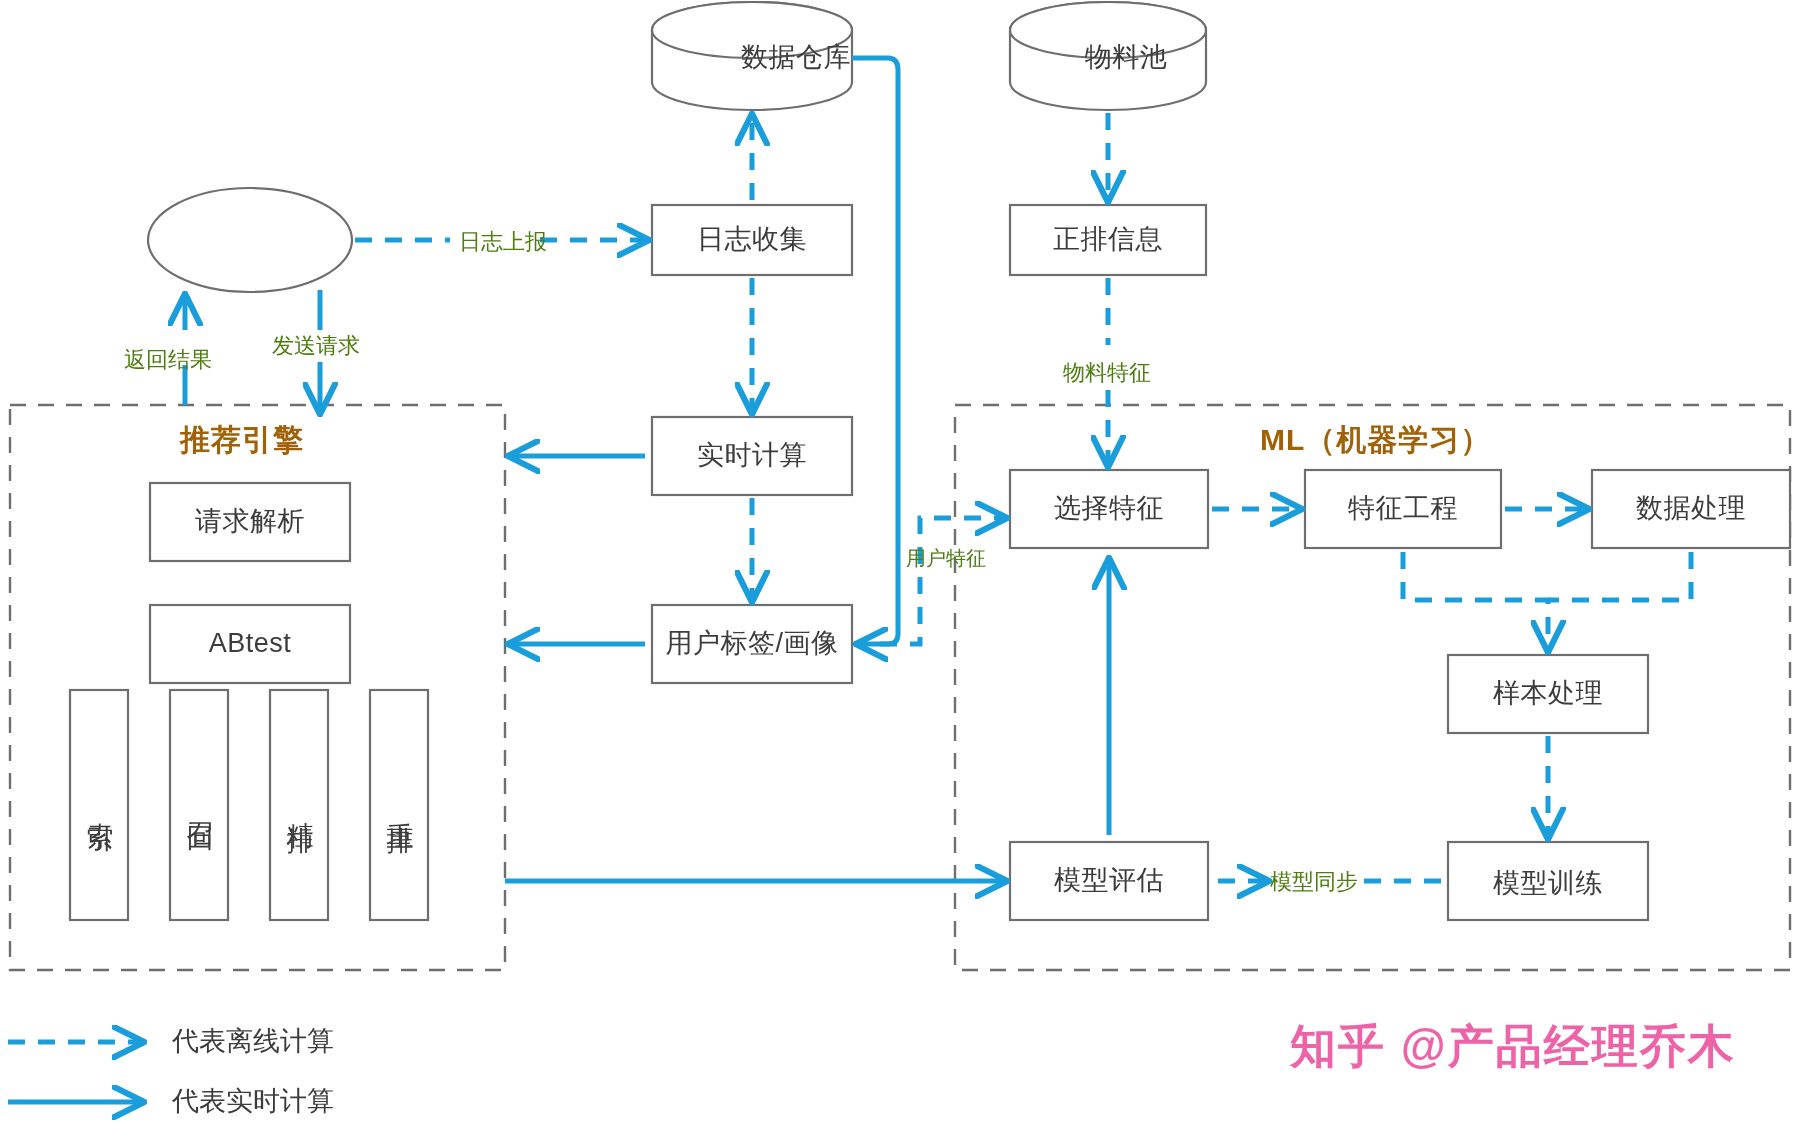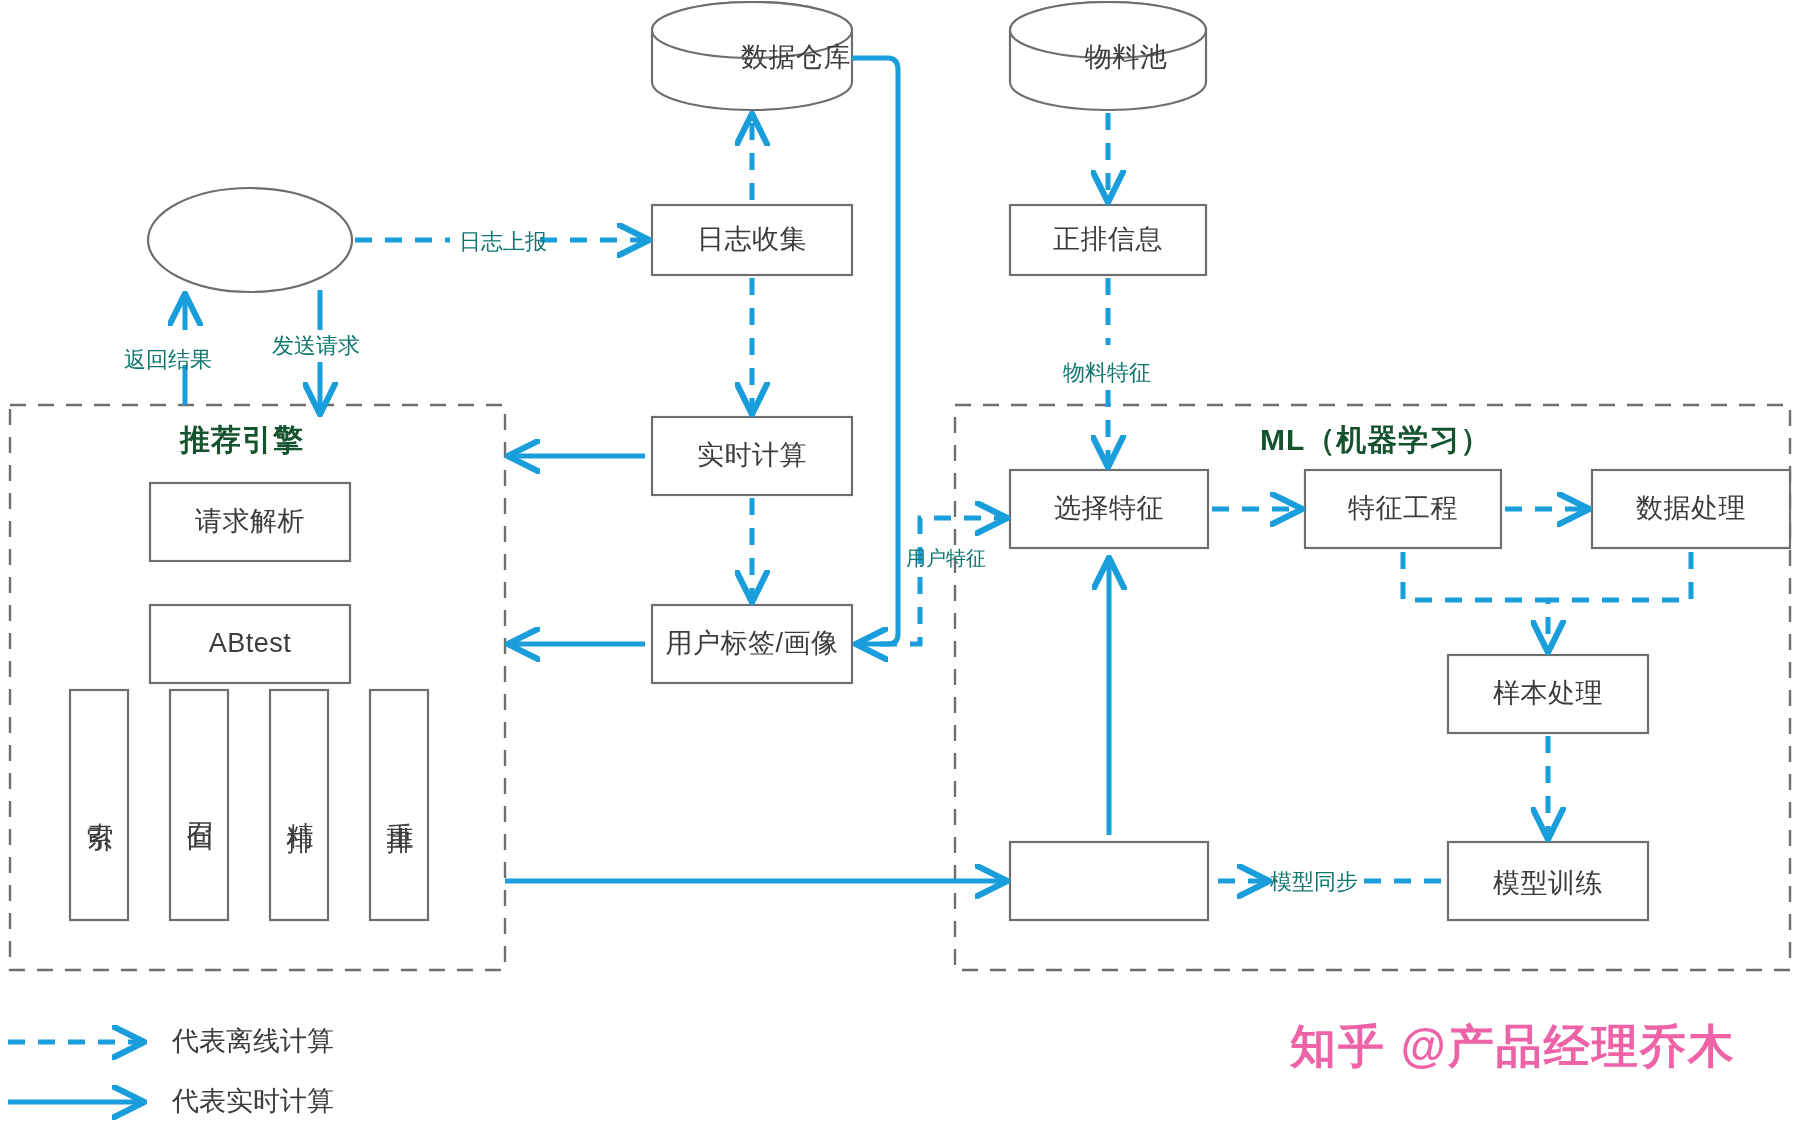--- a/index.html
+++ b/index.html
@@ -30,29 +30,29 @@
   }
   .node-label.vertical{
     writing-mode:vertical-rl;
     text-orientation:upright;
     letter-spacing:4px;
     font-size:27px;
   }
   .edge-label{
     position:absolute;
     font-size:22px;
-    color:#0f766e;
+    color:#4d7c0f;
     white-space:nowrap;
   }
   .edge-label.small{font-size:20px;}
   .group-title{
     position:absolute;
     font-size:30px;
     font-weight:bold;
-    color:#14532d;
+    color:#a16207;
     white-space:nowrap;
     letter-spacing:1px;
   }
   .legend-label{
     position:absolute;
     font-size:27px;
     color:#3c3c3c;
     white-space:nowrap;
   }
   .watermark{
@@ -164,20 +164,21 @@
   <div class="node-label" style="left:1010px;top:30px;width:232px;height:56px;">物料池</div>
   <div class="node-label" style="left:652px;top:205px;width:200px;height:70px;">日志收集</div>
   <div class="node-label" style="left:1010px;top:205px;width:196px;height:70px;">正排信息</div>
   <div class="node-label" style="left:652px;top:417px;width:200px;height:78px;">实时计算</div>
   <div class="node-label" style="left:652px;top:605px;width:200px;height:78px;">用户标签/画像</div>
 
   <div class="node-label" style="left:1010px;top:470px;width:198px;height:78px;">选择特征</div>
   <div class="node-label" style="left:1305px;top:470px;width:196px;height:78px;">特征工程</div>
   <div class="node-label" style="left:1592px;top:470px;width:198px;height:78px;">数据处理</div>
   <div class="node-label" style="left:1448px;top:655px;width:200px;height:78px;">样本处理</div>
+  <div class="node-label" style="left:1010px;top:842px;width:198px;height:78px;">模型评估</div>
   <div class="node-label" style="left:1448px;top:842px;width:200px;height:84px;">模型训练</div>
 
   <div class="node-label" style="left:150px;top:605px;width:200px;height:78px;">ABtest</div>
   <div class="node-label" style="left:150px;top:483px;width:200px;height:78px;">请求解析</div>
 
   <div class="node-label vertical" style="left:70px;top:690px;width:58px;height:230px;">索引</div>
   <div class="node-label vertical" style="left:170px;top:690px;width:58px;height:230px;">召回</div>
   <div class="node-label vertical" style="left:270px;top:690px;width:58px;height:230px;">精排</div>
   <div class="node-label vertical" style="left:370px;top:690px;width:58px;height:230px;">重排</div>
 

